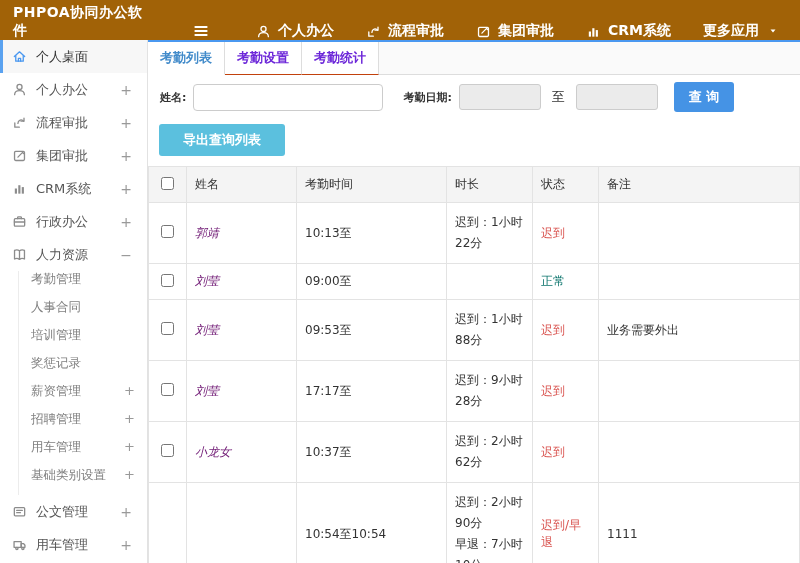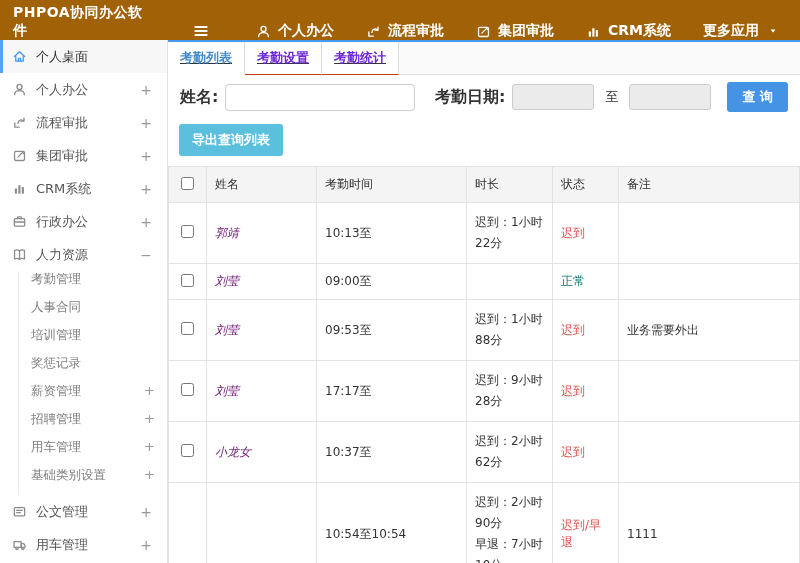--- a/index.html
+++ b/index.html
@@ -13,48 +13,48 @@
   .topbar { height:40px; background:#a16207; display:flex; align-items:flex-end; color:#fff; }
   .logo { width:148px; padding-left:13px; font-size:14px; font-weight:bold; flex:none; letter-spacing:.5px; }
   .menu-toggle { margin:0 46px 0 44px; display:flex; cursor:pointer; }
   .topnav { display:flex; align-items:center; }
   .nav-item { display:flex; align-items:center; margin-right:32px; font-size:14px; font-weight:bold; color:#fff; cursor:pointer; white-space:nowrap; }
   .nav-item .ic { display:flex; margin-right:7px; }
   .nav-item .caret { display:flex; margin-left:9px; }
   
   .layout { display:flex; height:523px; }
   
-  .sidebar { width:168px; flex:none; background:#fff; border-right:1px solid #e2e2e2; overflow:hidden; }
+  .sidebar { width:148px; flex:none; background:#fff; border-right:1px solid #e2e2e2; overflow:hidden; }
   .side-item { height:33px; display:flex; align-items:center; padding:0 15px 0 12px; color:#555; font-size:13px; cursor:pointer; }
   .side-item .ic { width:16px; display:flex; margin-right:8px; color:#8c8c8c; flex:none; }
   .side-item .lbl { flex:1; white-space:nowrap; overflow:hidden; }
   .side-item .tg { color:#999; font-size:14px; font-weight:normal; }
   .side-item.active { background:#f7f7f7; border-left:3px solid #5aa2f0; padding-left:9px; color:#333; }
   .side-item.active .ic { color:#4a98f0; }
   .subgroup { margin-left:18px; border-left:1px solid #ececec; }
   .sub-item { height:28px; display:flex; align-items:flex-start; padding:0 12px; color:#808080; font-size:12.5px; cursor:pointer; }
   .sub-item .lbl { flex:1; white-space:nowrap; }
   .sub-item .tg { color:#999; font-size:13px; }
   
   .main { flex:1; min-width:0; border-top:2px solid #4a98f0; display:flex; flex-direction:column; background:#fff; }
-  .tabbar { height:33px; display:flex; flex:none; background:#fafafa;text-decoration:underline; }
+  .tabbar { height:33px; display:flex; flex:none; background:#fafafa; }
   .tab { width:77px; text-align:center; line-height:32px; font-size:13px; font-weight:bold; color:#6d28d9; background:#fff; border-right:1px solid #ddd; border-bottom:1px solid #c2410c; cursor:pointer; }
   .tab.active { color:#428bca; border-bottom:1px solid #fff; }
   .tab-filler { flex:1; border-bottom:1px solid #ddd; background:#fafafa; }
   .filterbar { display:flex; align-items:center; padding:7px 12px; flex:none; }
-  .flabel { font-size:16px; font-weight:bold; color:#333; margin-right:7px; white-space:nowrap; }
+  .flabel { font-size:11px; font-weight:bold; color:#333; margin-right:7px; white-space:nowrap; }
   .flabel.date { margin-left:20px; }
   .text-input { width:190px; height:27px; border:1px solid #ccc; border-radius:4px; padding:0 7px; font-size:12px; outline:none; }
   .date-input { width:82px; height:26px; border:1px solid #ccc; border-radius:3px; background:#ebebeb; outline:none; }
   .to-label { margin:0 11px; font-size:13px; color:#333; }
   .btn { border:none; border-radius:3px; color:#fff; font-size:13px; font-weight:bold; cursor:pointer; font-family:inherit; }
   .btn-query { background:#4593e5; padding:6px 15px; margin-left:16px; white-space:pre; }
   .toolbar { display:flex; padding:5px 11px 10px; flex:none; }
   .btn-danger { background:#d9534f; padding:7px 13px; margin-right:11px; }
-  .btn-info { background:#5bc0de; padding:7px 13px; }
+  .btn-info { background:#5bc0de; padding:7px 24px; }
   
   .tablewrap { flex:1; overflow:hidden; }
   table { width:100%; border-collapse:collapse; font-size:12px; table-layout:fixed; }
   th, td { border:1px solid #e3e3e3; padding:9px 8px; text-align:left; vertical-align:middle; word-break:break-all; }
   thead th { background:#f4f4f4; font-weight:normal; color:#333; }
   td.ck, th.ck { text-align:center; padding:9px 4px; }
   .name-link { color:#701a75; cursor:pointer; text-decoration:none;font-style:italic; }
   .duration { white-space:pre-line; line-height:1.75; }
   input[type=checkbox] { width:13px; height:13px; margin:0; }
 </style>

